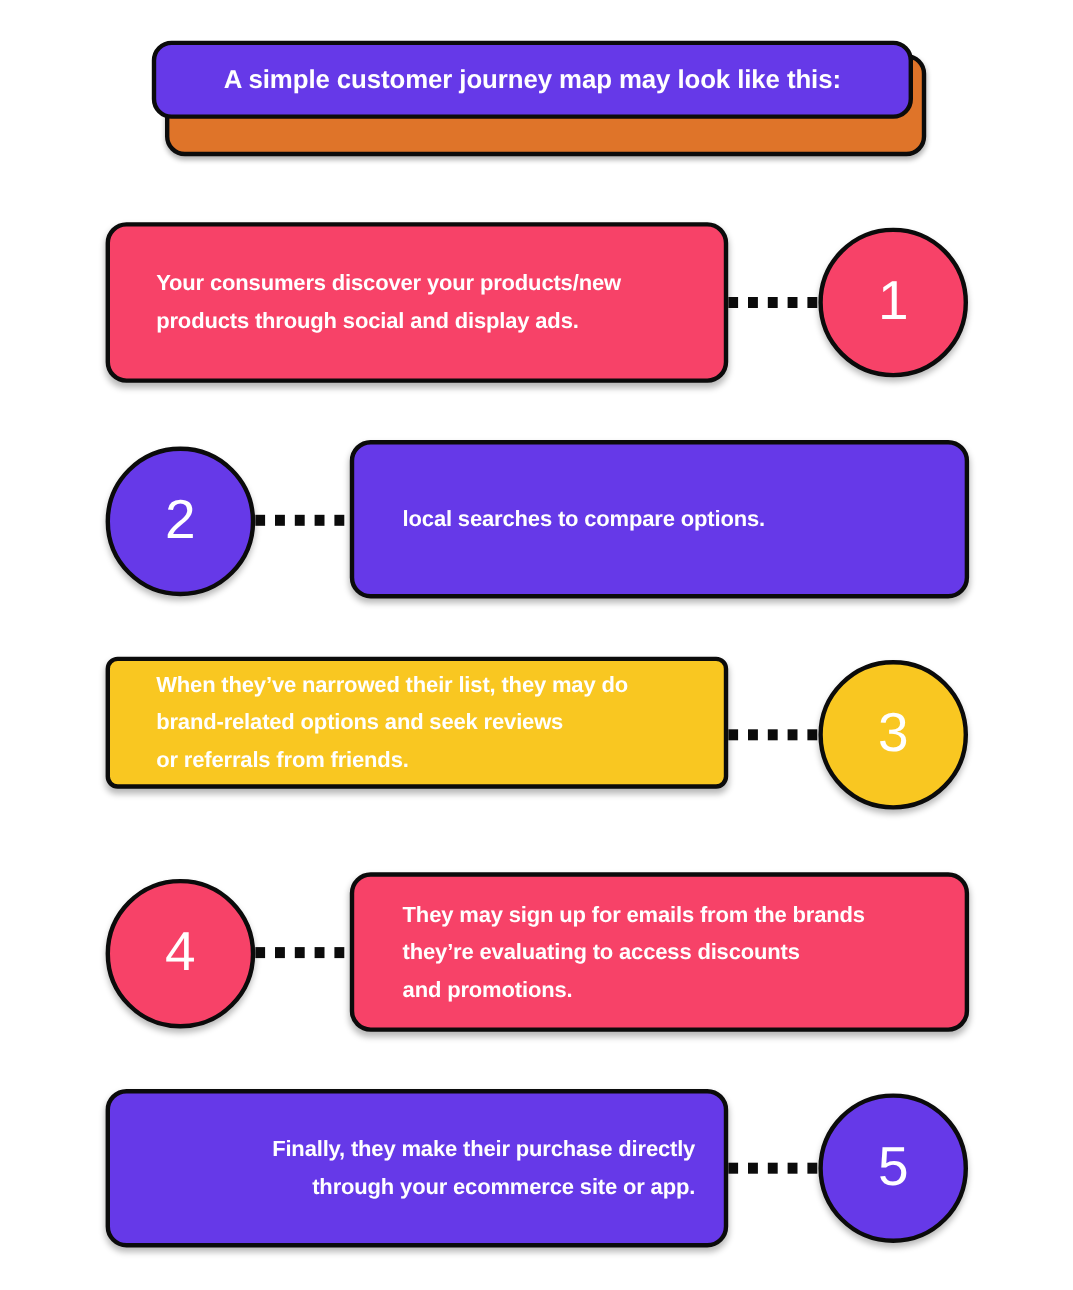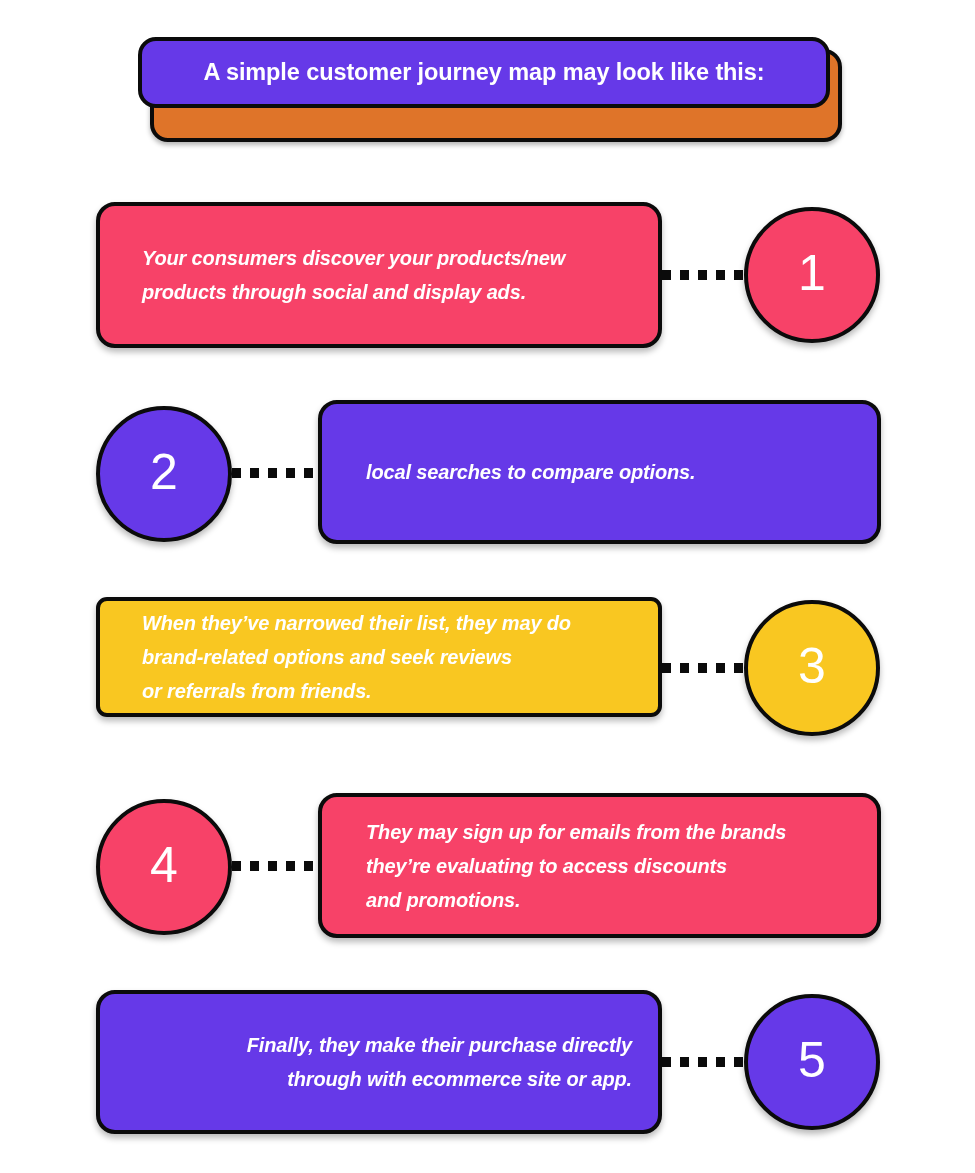--- a/index.html
+++ b/index.html
@@ -84,21 +84,20 @@
   }
   .step-box.left  { left: 96px;  width: 566px; }
   .step-box.right { left: 318px; width: 563px; }
 
   .step-box-text {
     color: #ffffff;
     font-size: 20px;
     font-weight: bold;
     line-height: 34px;
     letter-spacing: -0.15px;
-    font-style: italic;
   }
   .step-box.left .step-box-text  { padding: 0 26px 0 42px; }
   .step-box.right .step-box-text { padding: 0 26px 0 44px; }
 
   .step-circle {
     position: absolute;
     width: 136px;
     height: 136px;
     border: 4px solid #0b0b0b;
     border-radius: 50%;
@@ -189,21 +188,21 @@
         </div>
         <div class="step-circle left" style="top: 799px; background: rgb(247, 66, 104);">
           <span class="step-number">4</span>
         </div>
         <div class="connector to-left" style="top: 861px;"></div>
       </div>
       <div class="step-row" style="top: 0px;">
         <div class="step-box left" style="top: 990px; height: 144px; background: rgb(102, 57, 232); text-align: right;">
           <div class="step-box-text">
             <div>Finally, they make their purchase directly</div>
-            <div>through with ecommerce site or app.</div>
+            <div>through your ecommerce site or app.</div>
           </div>
         </div>
         <div class="step-circle right" style="top: 994px; background: rgb(102, 57, 232);">
           <span class="step-number">5</span>
         </div>
         <div class="connector to-right" style="top: 1057px;"></div>
       </div>
     </div>
 
 </div>

